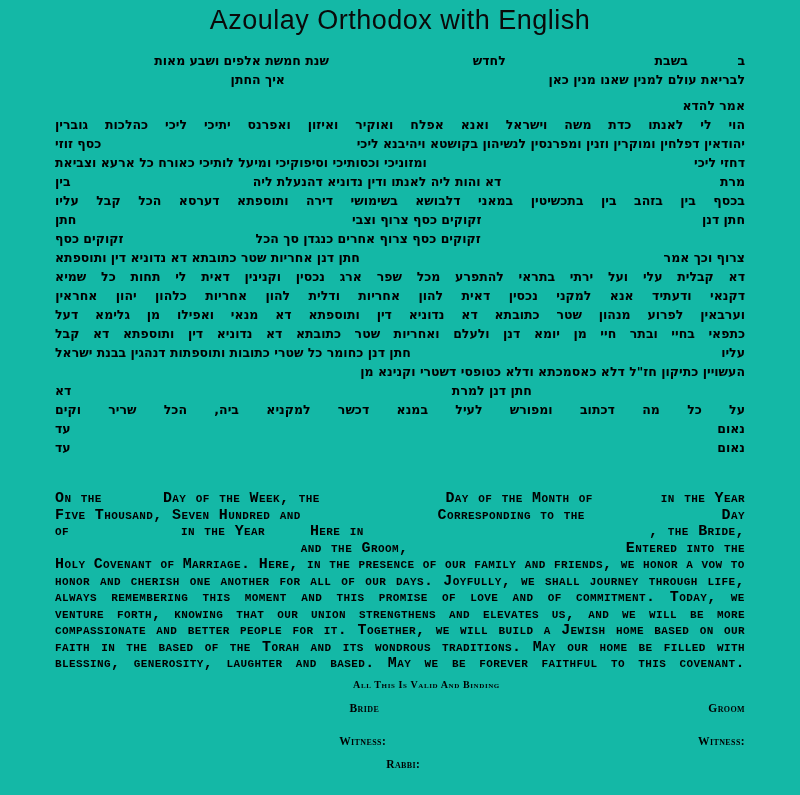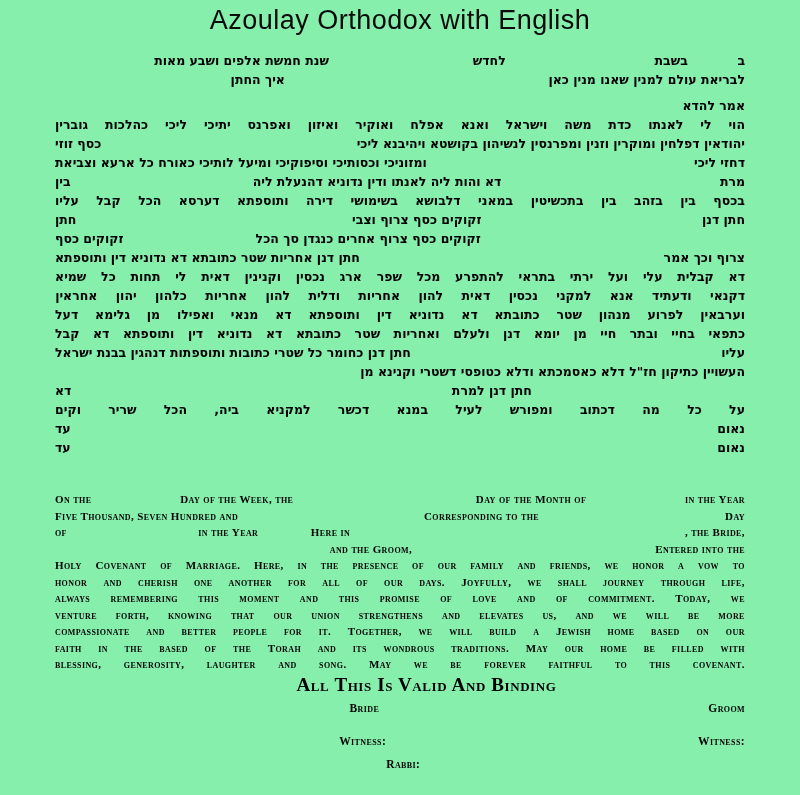--- a/index.html
+++ b/index.html
@@ -1,42 +1,42 @@
 <!DOCTYPE html>
 <html><head>
 <meta charset="utf-8">
 <style>
   html,body { margin:0; padding:0; background:#ffffff; }
   body { width:800px; height:795px; overflow:hidden; }
-  .page { position:relative; width:800px; height:795px; background:#86efac; color:#000; }
+  .page { position:relative; width:800px; height:795px; background:#14b8a6; color:#000; }
 
   .title { padding-top:5px; text-align:center; font-family:"Liberation Sans", sans-serif;
            font-size:27px; letter-spacing:0.5px; color:#0a0a0a; }
 
   
   .heb { direction:rtl; margin:15px 55px 0 55px; font-family:"DejaVu Sans", sans-serif;
          font-weight:bold; font-size:12.5px; color:#000; }
   .heb .line { height:19px; line-height:19px; overflow:hidden; }
 
   
-  .eng { margin:34px 55px 0 55px; font-family:Liberation Serif, serif;
-         font-variant:small-caps; font-weight:600; font-size:11px;
+  .eng { margin:34px 55px 0 55px; font-family:Liberation Mono, monospace;
+         font-variant:small-caps; font-weight:600; font-size:15px;
          letter-spacing:0.4px; color:#000; }
   .eng .line { height:16.5px; line-height:16.5px; overflow:hidden; }
 
   .line.flex { display:flex; align-items:baseline; }
   .line.justify { display:flex; align-items:baseline; justify-content:space-between; }
   .line.center { display:block; text-align:right; }
   .heb .line.center { margin-top:7px; }
   .gap { flex-grow:1; }
   .seg, .word { white-space:pre; }
 
   .binding { margin:55px 2px 0 55px; margin-top:2px; height:19px; line-height:19px;
              text-align:center; font-family:"Liberation Serif", serif;
-             font-variant:small-caps; font-weight:700; font-size:19px; letter-spacing:0.6px; }
+             font-variant:small-caps; font-weight:700; font-size:10px; letter-spacing:0.6px; }
 
   .sigs { margin:8px 55px 0 55px; font-family:"Liberation Serif", serif;
           font-variant:small-caps; font-weight:600; font-size:11.5px; letter-spacing:0.4px; }
   .sig-row { display:flex;justify-content:flex-end; }
   .sig-row .left { width:52%; }
   .row-witness { margin-top:21px; }
   .row-rabbi { margin-top:11px; }
 </style>
 </head>
 <body>
@@ -382,21 +382,21 @@
         <span class="word">home</span>
         <span class="word">be</span>
         <span class="word">filled</span>
         <span class="word">with</span>
       </div>
       <div class="line justify">
         <span class="word">blessing,</span>
         <span class="word">generosity,</span>
         <span class="word">laughter</span>
         <span class="word">and</span>
-        <span class="word">song.</span>
+        <span class="word">based.</span>
         <span class="word">May</span>
         <span class="word">we</span>
         <span class="word">be</span>
         <span class="word">forever</span>
         <span class="word">faithful</span>
         <span class="word">to</span>
         <span class="word">this</span>
         <span class="word">covenant.</span>
       </div>
     </div>

